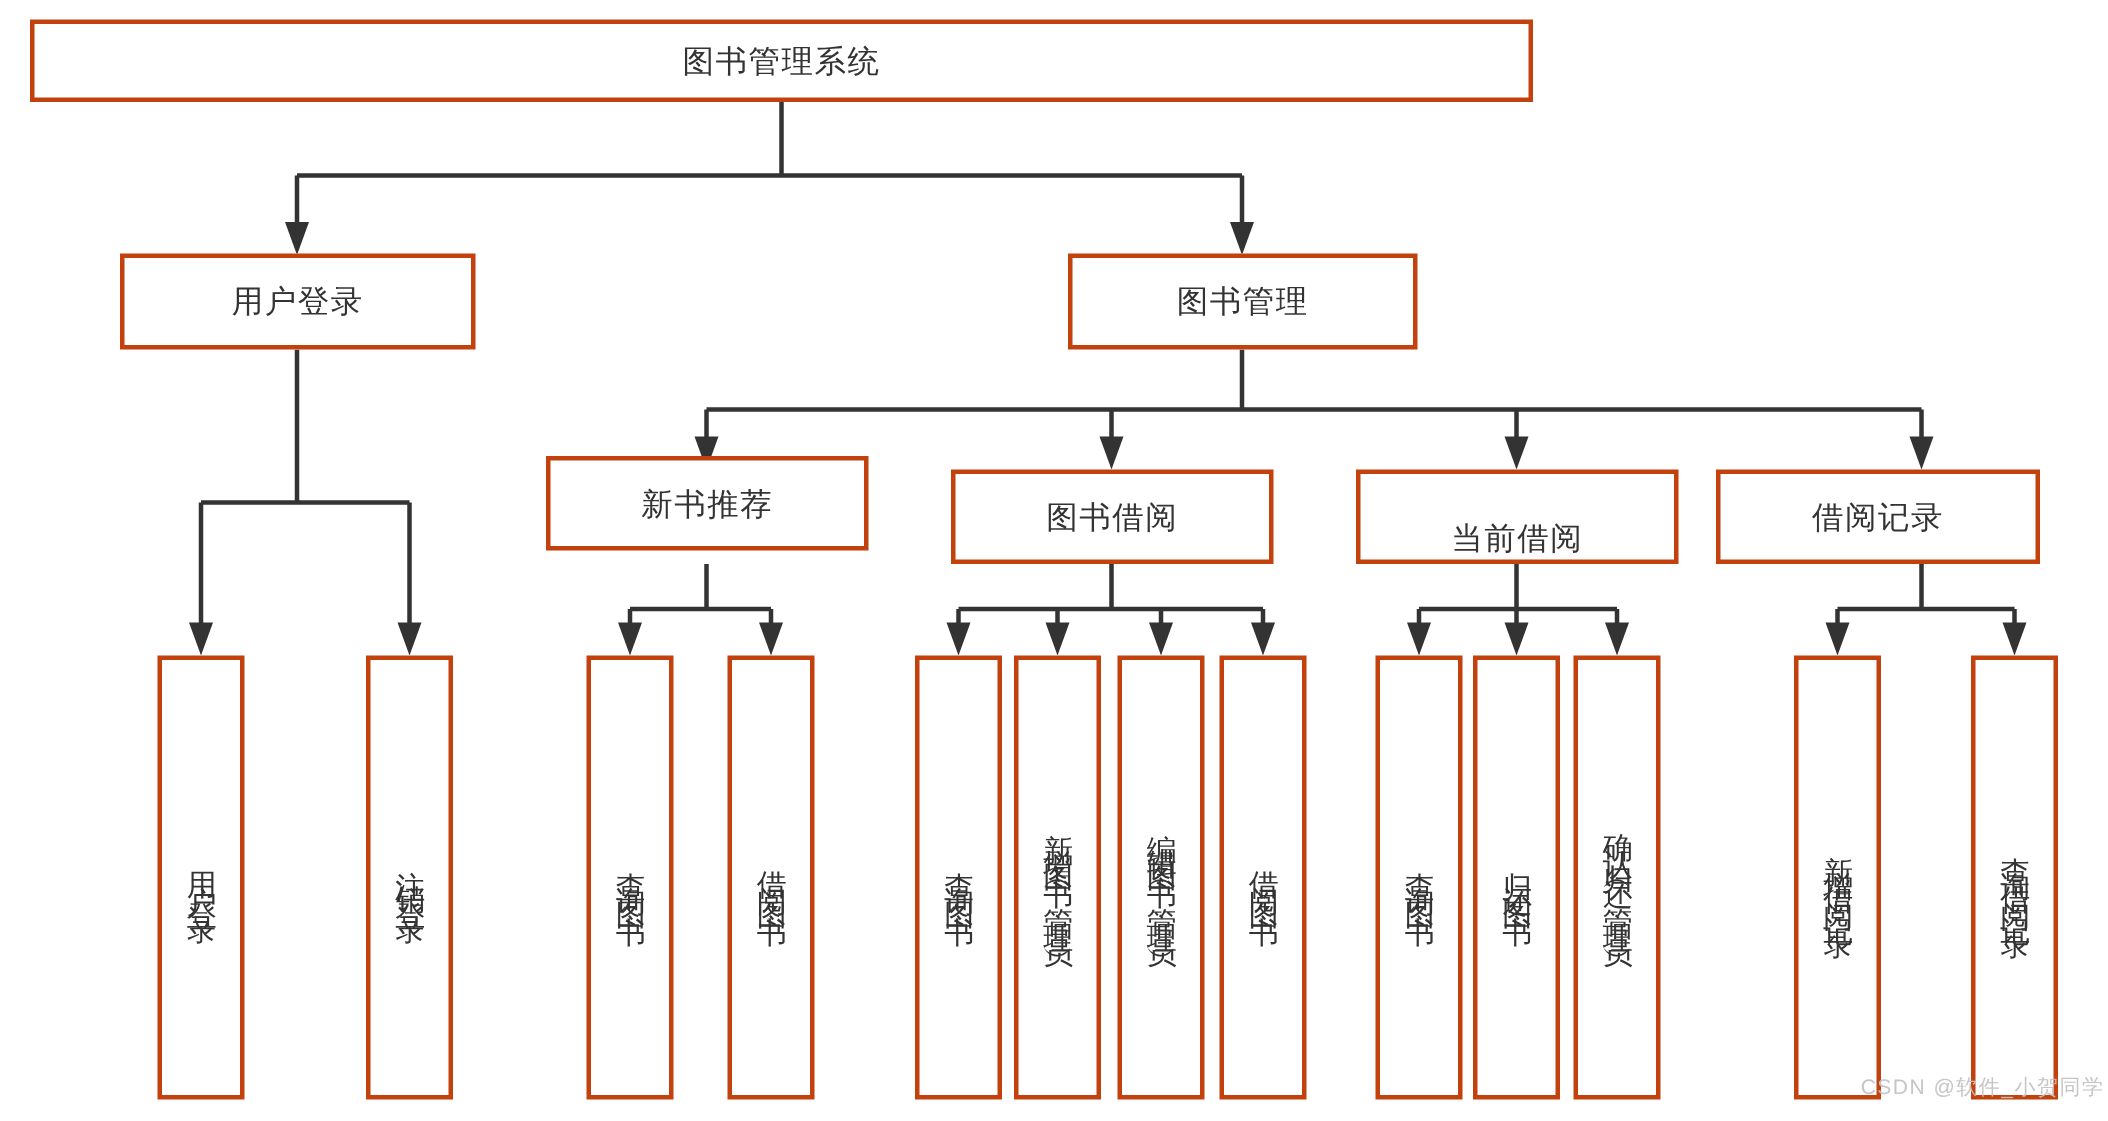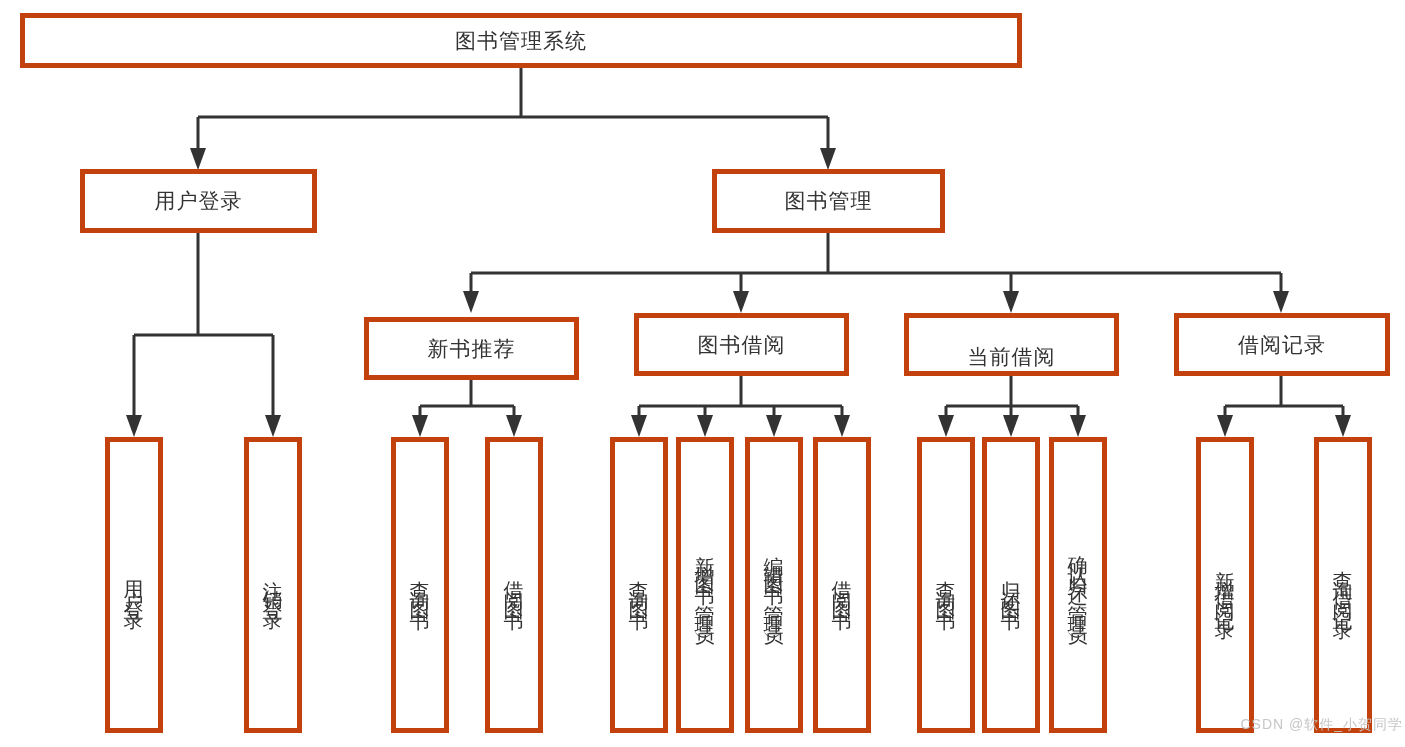--- a/index.html
+++ b/index.html
@@ -27,21 +27,21 @@
     fill: none;
   }
   .connectors polygon {
     fill: #333333;
     stroke: none;
   }
   .node {
     position: absolute;
     box-sizing: border-box;
     background: #ffffff;
-    border: 5px solid #c2410c;
+    border: 3px solid #c2410c;
     color: #333333;
     display: flex;
     align-items: center;
     justify-content: center;
     z-index: 2;
   }
   .h-label {
     font-size: 21px;
     letter-spacing: 1px;
     white-space: nowrap;
@@ -124,30 +124,30 @@
     <span class="h-label">图书管理系统</span>
   </div>
 
   <div class="node" style="left:80px; top:169px; width:237px; height:64px;">
     <span class="h-label">用户登录</span>
   </div>
   <div class="node" style="left:712px; top:169px; width:233px; height:64px;">
     <span class="h-label">图书管理</span>
   </div>
 
-  <div class="node" style="left:364px; top:317px; width:215px; height:63px;">
+  <div class="node" style="left:364px; top:304px; width:215px; height:63px;">
     <span class="h-label">新书推荐</span>
   </div>
   <div class="node" style="left:634px; top:313px; width:215px; height:63px;">
     <span class="h-label">图书借阅</span>
   </div>
   <div class="node" style="left:904px; top:313px; width:215px; height:63px;align-items:flex-end;">
     <span class="h-label">当前借阅</span>
   </div>
-  <div class="node" style="left:1174px; top:313px; width:216px; height:63px;">
+  <div class="node" style="left:1144px; top:313px; width:216px; height:63px;">
     <span class="h-label">借阅记录</span>
   </div>
 
   <div class="node" style="left:105px; top:437px; width:58px; height:296px;">
     <span class="v-label">用户登录</span>
   </div>
   <div class="node" style="left:244px; top:437px; width:58px; height:296px;">
     <span class="v-label">注销登录</span>
   </div>
 

